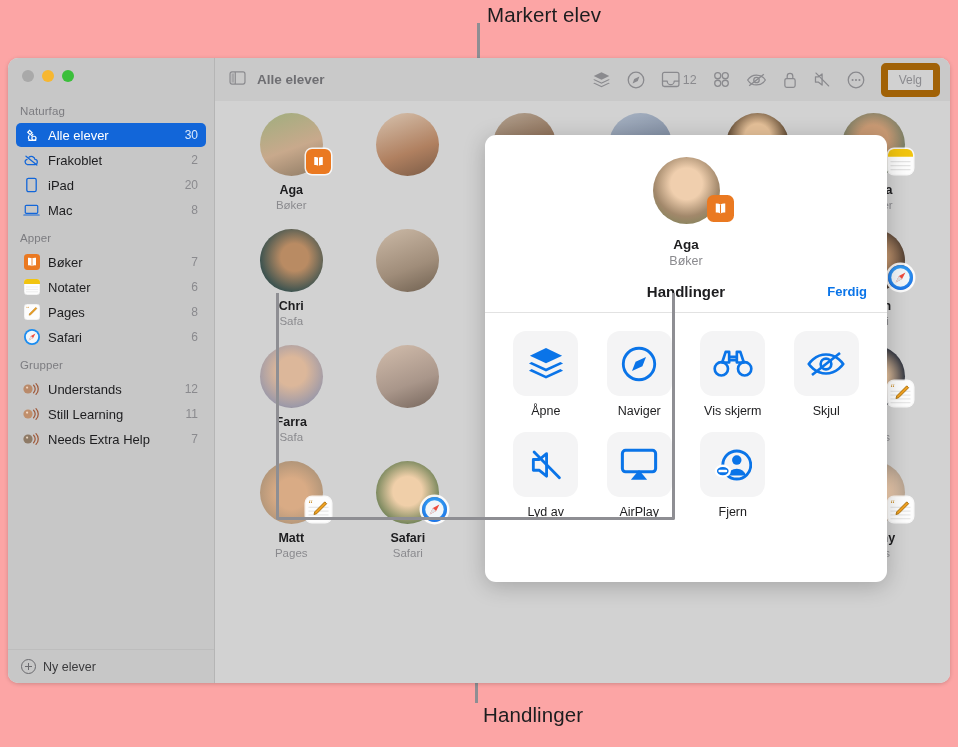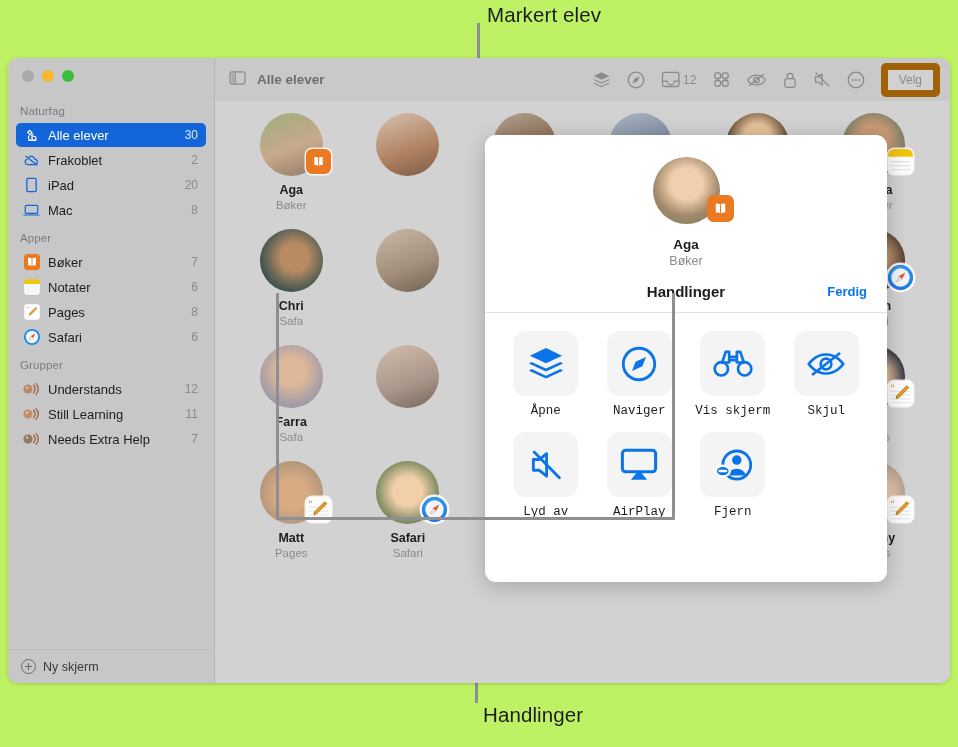--- a/index.html
+++ b/index.html
@@ -2,21 +2,21 @@
 <html><head>
 <meta charset="utf-8">
 <style>
   * { box-sizing: border-box; margin: 0; padding: 0; }
   html, body {
     width: 958px; height: 747px;
     background: #ffffff;
     font-family: "Liberation Sans", sans-serif;
     overflow: hidden;
   }
-  .page { position: relative; width: 958px; height: 747px; background: #bef264; }
+  .page { position: relative; width: 958px; height: 747px; background: #fca5a5; }
 
   
   .callout-label {
     position: absolute;
     font-size: 20.5px;
     color: #1d1d1f;
     font-family: "Liberation Sans", sans-serif;
     white-space: nowrap;
     letter-spacing: .1px;
   }
@@ -180,21 +180,21 @@
   .pop-bar-title {
     position: absolute; left: 0; right: 0; text-align: center;
     font-size: 15px; font-weight: bold; color: #1d1d1f;
     pointer-events: none;
   }
   .pop-done {
     margin-left: auto; font-size: 13px; font-weight: bold; color: #0a74e8;
   }
   .actions {
     display: grid; grid-template-columns: repeat(4, 1fr);
-    row-gap: 14px; padding: 18px 14px 0 14px; font-family: Liberation Mono, monospace;
+    row-gap: 14px; padding: 18px 14px 0 14px;
   }
   .action { display: flex; flex-direction: column; align-items: center; }
   .action-tile {
     width: 65px; height: 65px; border-radius: 13px;
     background: #f4f4f5;
     display: flex; align-items: center; justify-content: center;
   }
   .action-label { font-size: 12.5px; color: #1d1d1f; margin-top: 8px; }
 
   
@@ -370,21 +370,21 @@
                 <path d="M10.6 3.2a5.4 5.4 0 0 1 0 7.6M13 1.6a7.6 7.6 0 0 1 0 10.8" stroke="#a05a3a" stroke-width="1.25" fill="none" stroke-linecap="round"></path>
               </svg>
           </span>
           <span class="s-label">Needs Extra Help</span>
           <span class="s-count">7</span>
         </div>
       </div>
 
       <div class="newgroup">
         <span class="plus"></span>
-        <span>Ny skjerm</span>
+        <span>Ny elever</span>
       </div>
     </div>
 
     <div class="content">
 
       <div class="toolbar">
         <div class="tb-left">
           <span>
             <svg width="17" height="14" viewBox="0 0 18 15">
                 <rect x="1" y="1" width="16" height="13" rx="2.1" fill="none" stroke="#8a8a8e" stroke-width="1.3"></rect>

